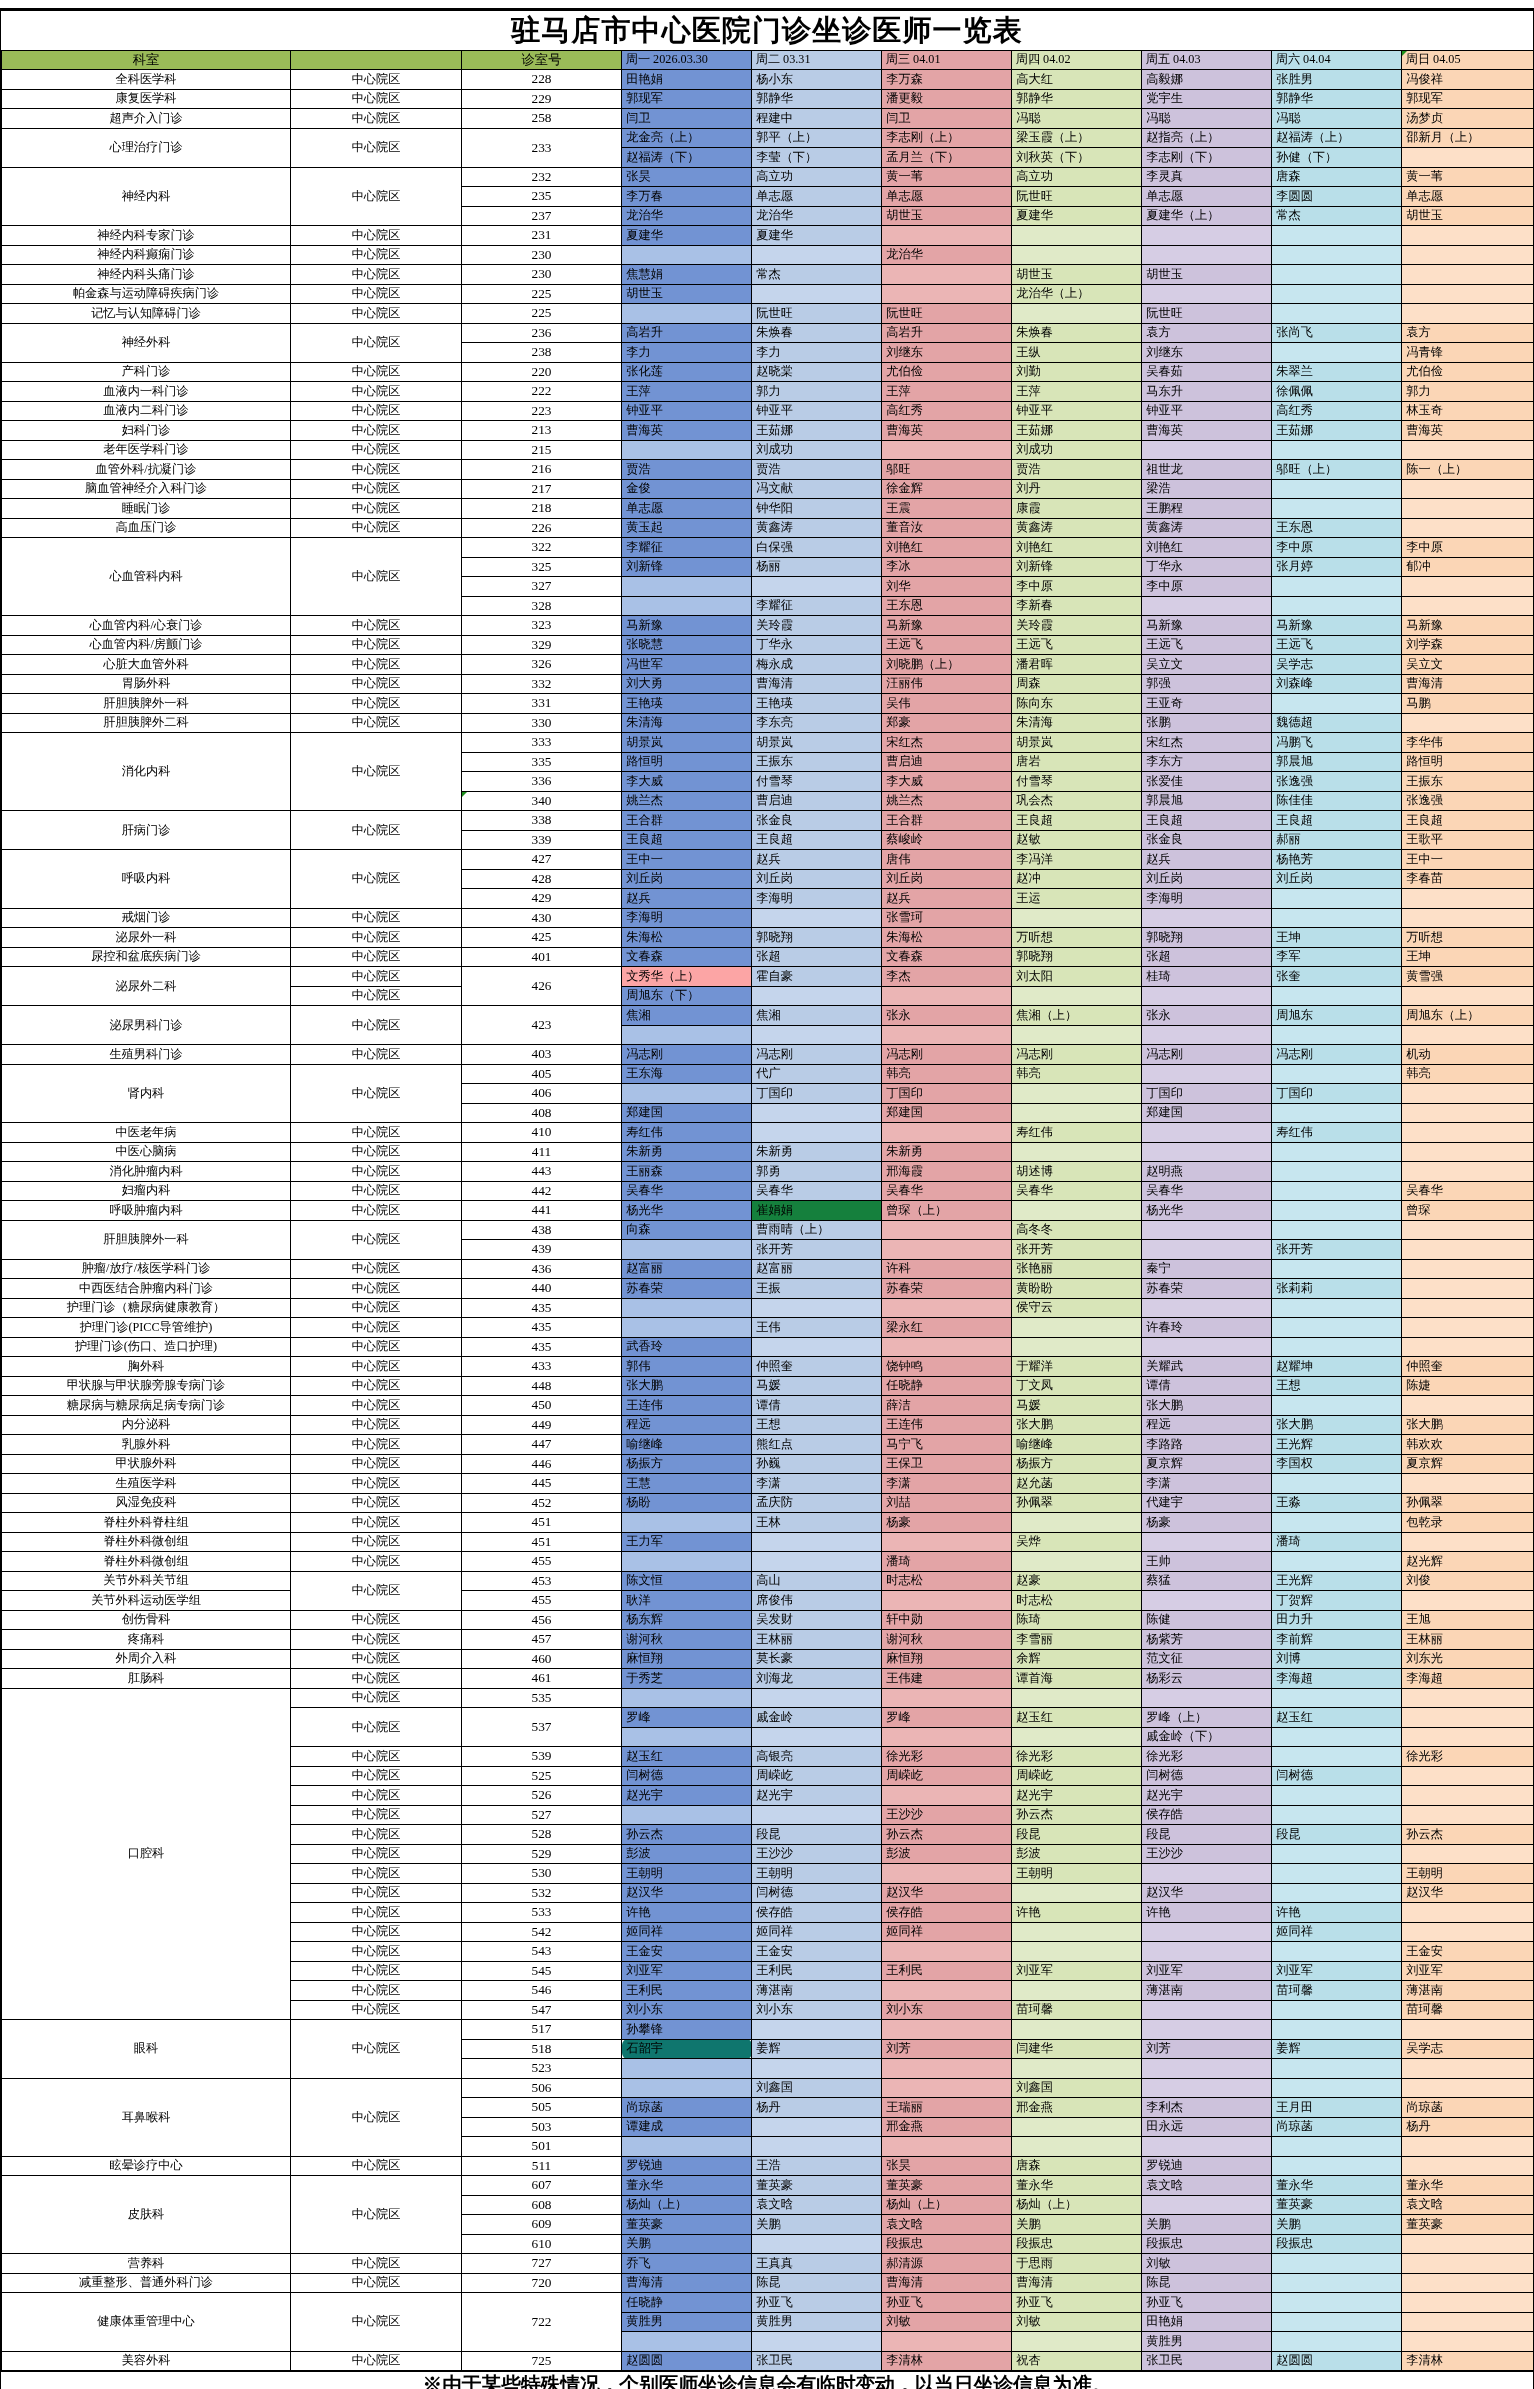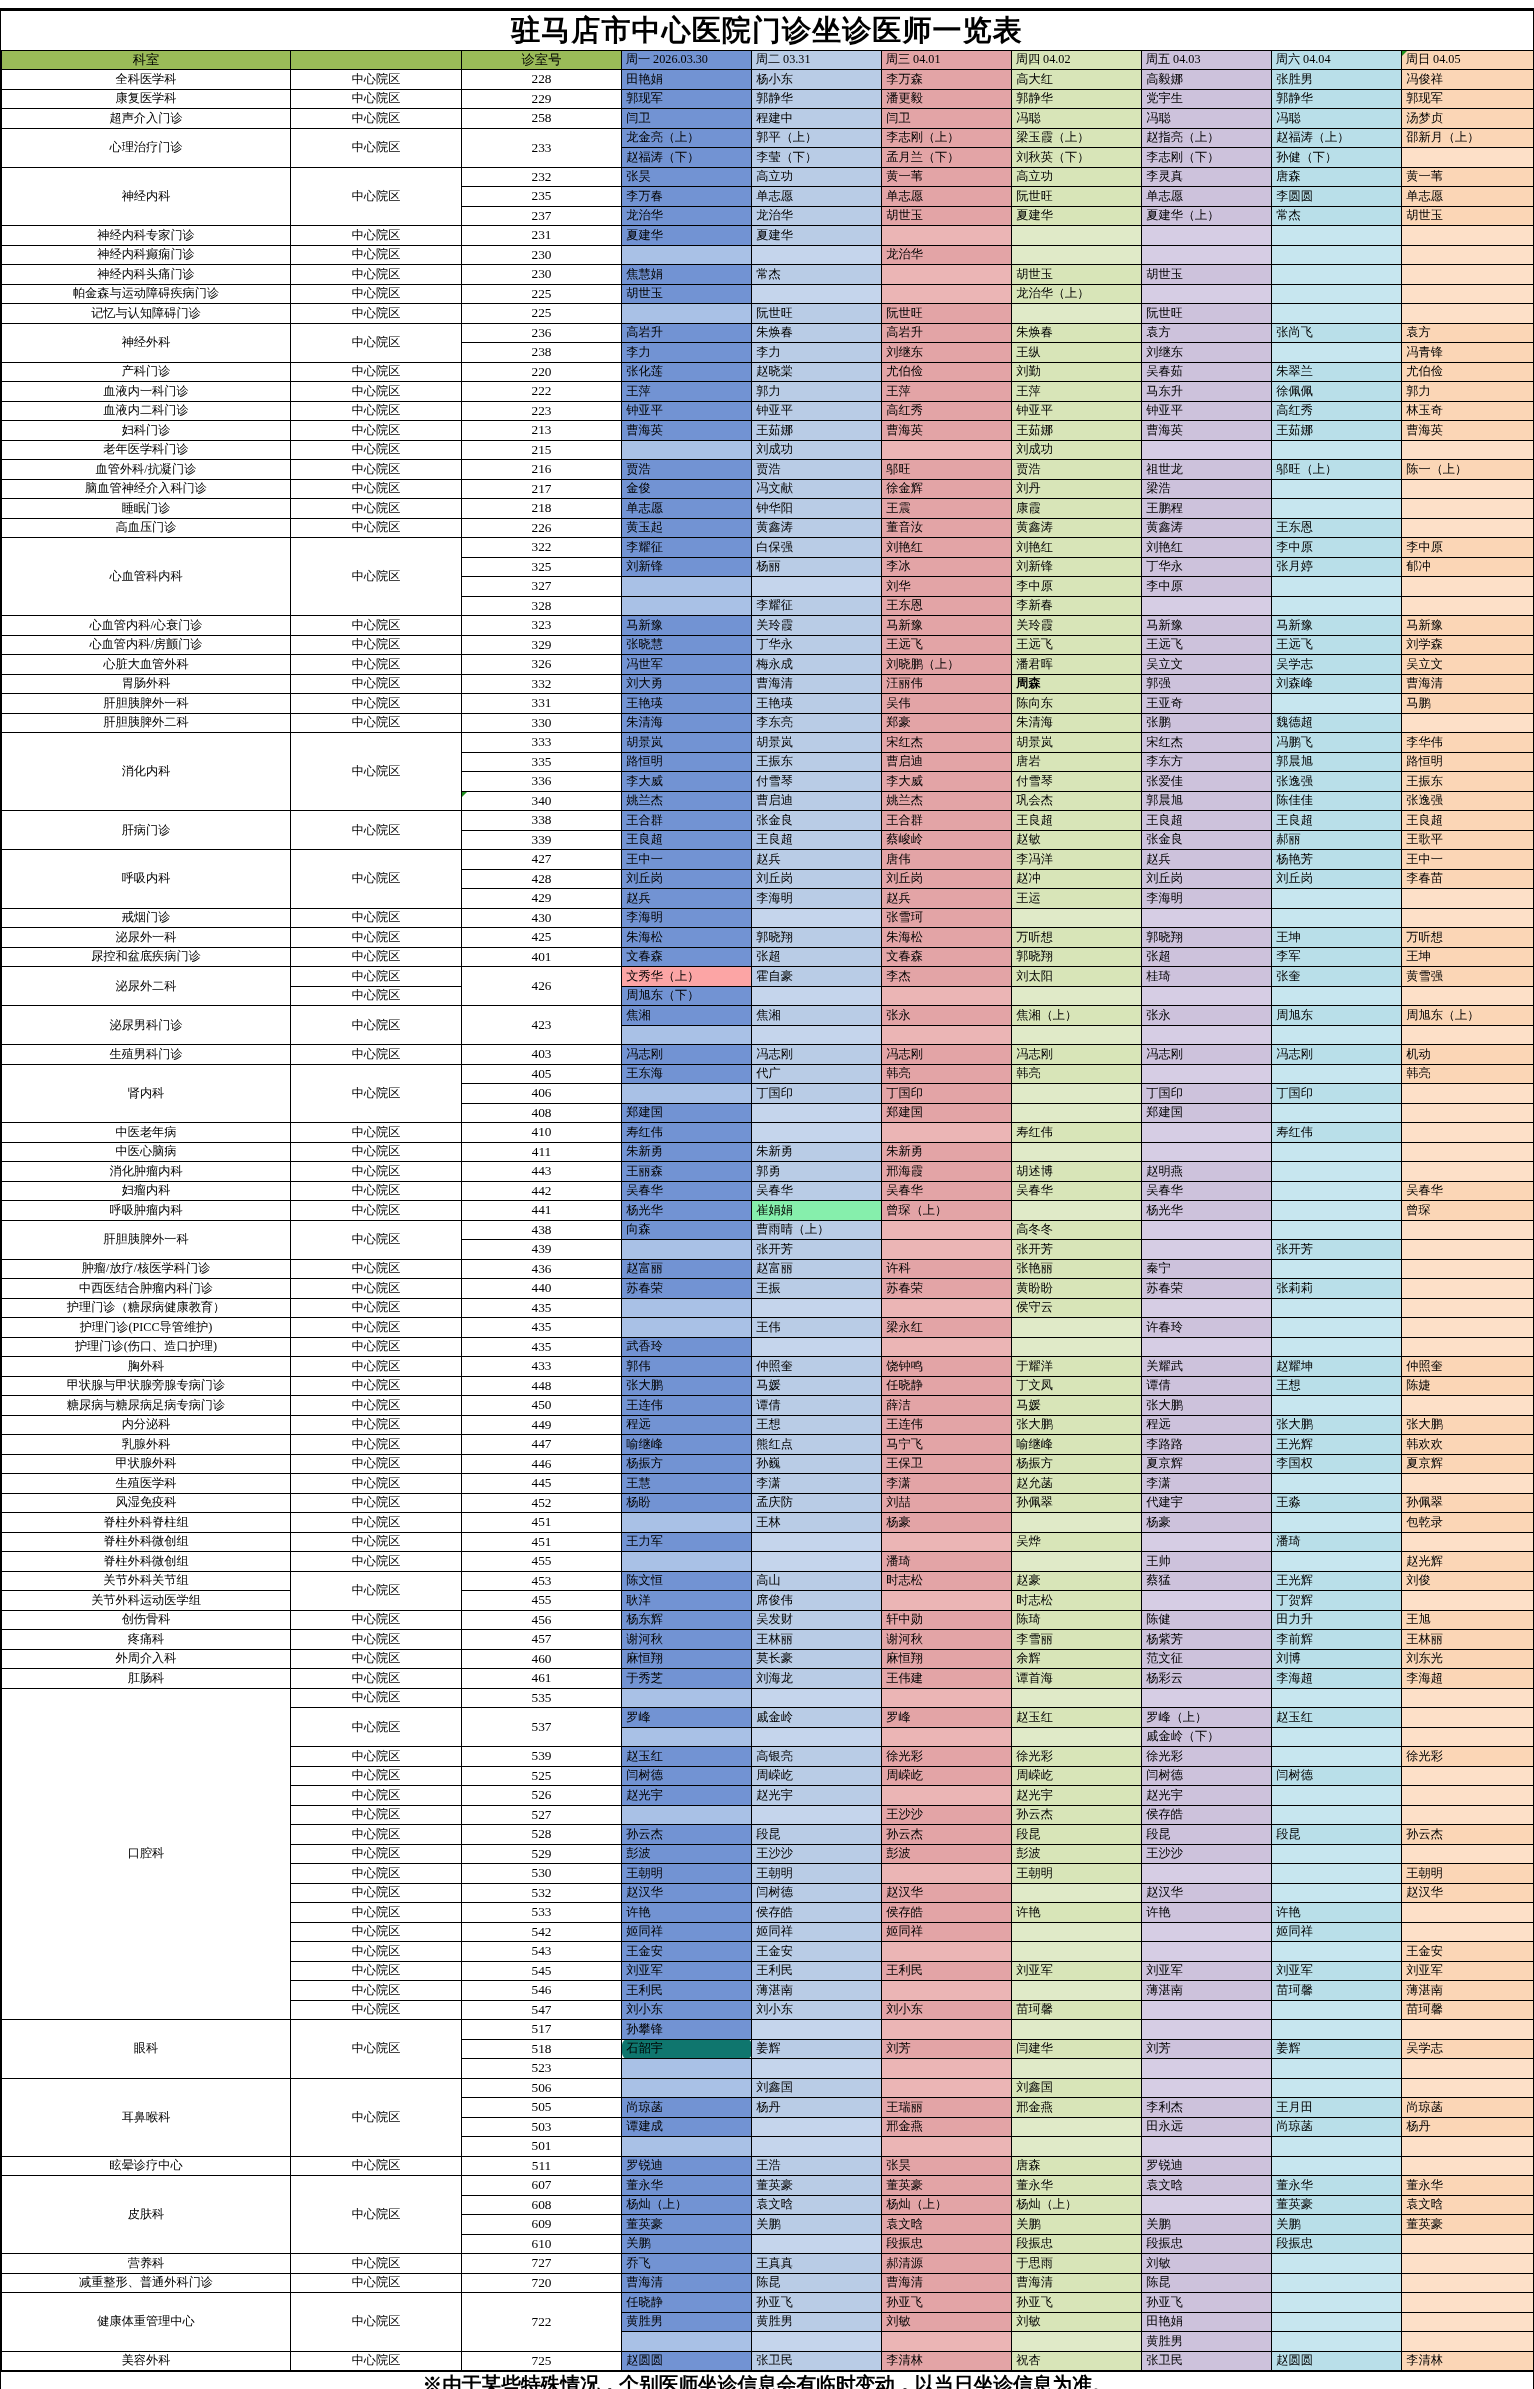--- a/index.html
+++ b/index.html
@@ -411,21 +411,21 @@
             <td class="day" style="background: rgb(185, 223, 233);">吴学志</td>
             <td class="day" style="background: rgb(251, 214, 182);">吴立文</td>
           </tr>
           <tr>
             <td class="dept">胃肠外科</td>
             <td class="campus">中心院区</td>
             <td class="room">332</td>
             <td class="day" style="background: rgb(114, 147, 211);">刘大勇</td>
             <td class="day" style="background: rgb(185, 204, 230);">曹海清</td>
             <td class="day" style="background: rgb(227, 164, 166);">汪丽伟</td>
-            <td class="day" style="background: rgb(216, 229, 184); font-weight: bold;">周森</td>
+            <td class="day" style="background: rgb(216, 229, 184);">周森</td>
             <td class="day" style="background: rgb(205, 194, 220);">郭强</td>
             <td class="day" style="background: rgb(185, 223, 233);">刘森峰</td>
             <td class="day" style="background: rgb(251, 214, 182);">曹海清</td>
           </tr>
           <tr>
             <td class="dept">肝胆胰脾外一科</td>
             <td class="campus">中心院区</td>
             <td class="room">331</td>
             <td class="day" style="background: rgb(114, 147, 211);">王艳瑛</td>
             <td class="day" style="background: rgb(185, 204, 230);">王艳瑛</td>
@@ -712,21 +712,21 @@
             <td class="day" style="background: rgb(216, 229, 184);">吴春华</td>
             <td class="day" style="background: rgb(205, 194, 220);">吴春华</td>
             <td class="day" style="background: rgb(199, 230, 239);"></td>
             <td class="day" style="background: rgb(251, 214, 182);">吴春华</td>
           </tr>
           <tr>
             <td class="dept">呼吸肿瘤内科</td>
             <td class="campus">中心院区</td>
             <td class="room">441</td>
             <td class="day" style="background: rgb(114, 147, 211);">杨光华</td>
-            <td class="day" style="background: #86efac; margin-left: 23px;">崔娟娟</td>
+            <td class="day" style="background: #15803d; margin-left: 23px;">崔娟娟</td>
             <td class="day" style="background: rgb(227, 164, 166); font-family: Liberation Serif, serif;">曾琛（上）</td>
             <td class="day" style="background: rgb(224, 234, 200);"></td>
             <td class="day" style="background: rgb(205, 194, 220);">杨光华</td>
             <td class="day" style="background: rgb(199, 230, 239);"></td>
             <td class="day" style="background: rgb(251, 214, 182);">曾琛</td>
           </tr>
           <tr>
             <td class="dept" rowspan="2">肝胆胰脾外一科</td>
             <td class="campus" rowspan="2">中心院区</td>
             <td class="room">438</td>

